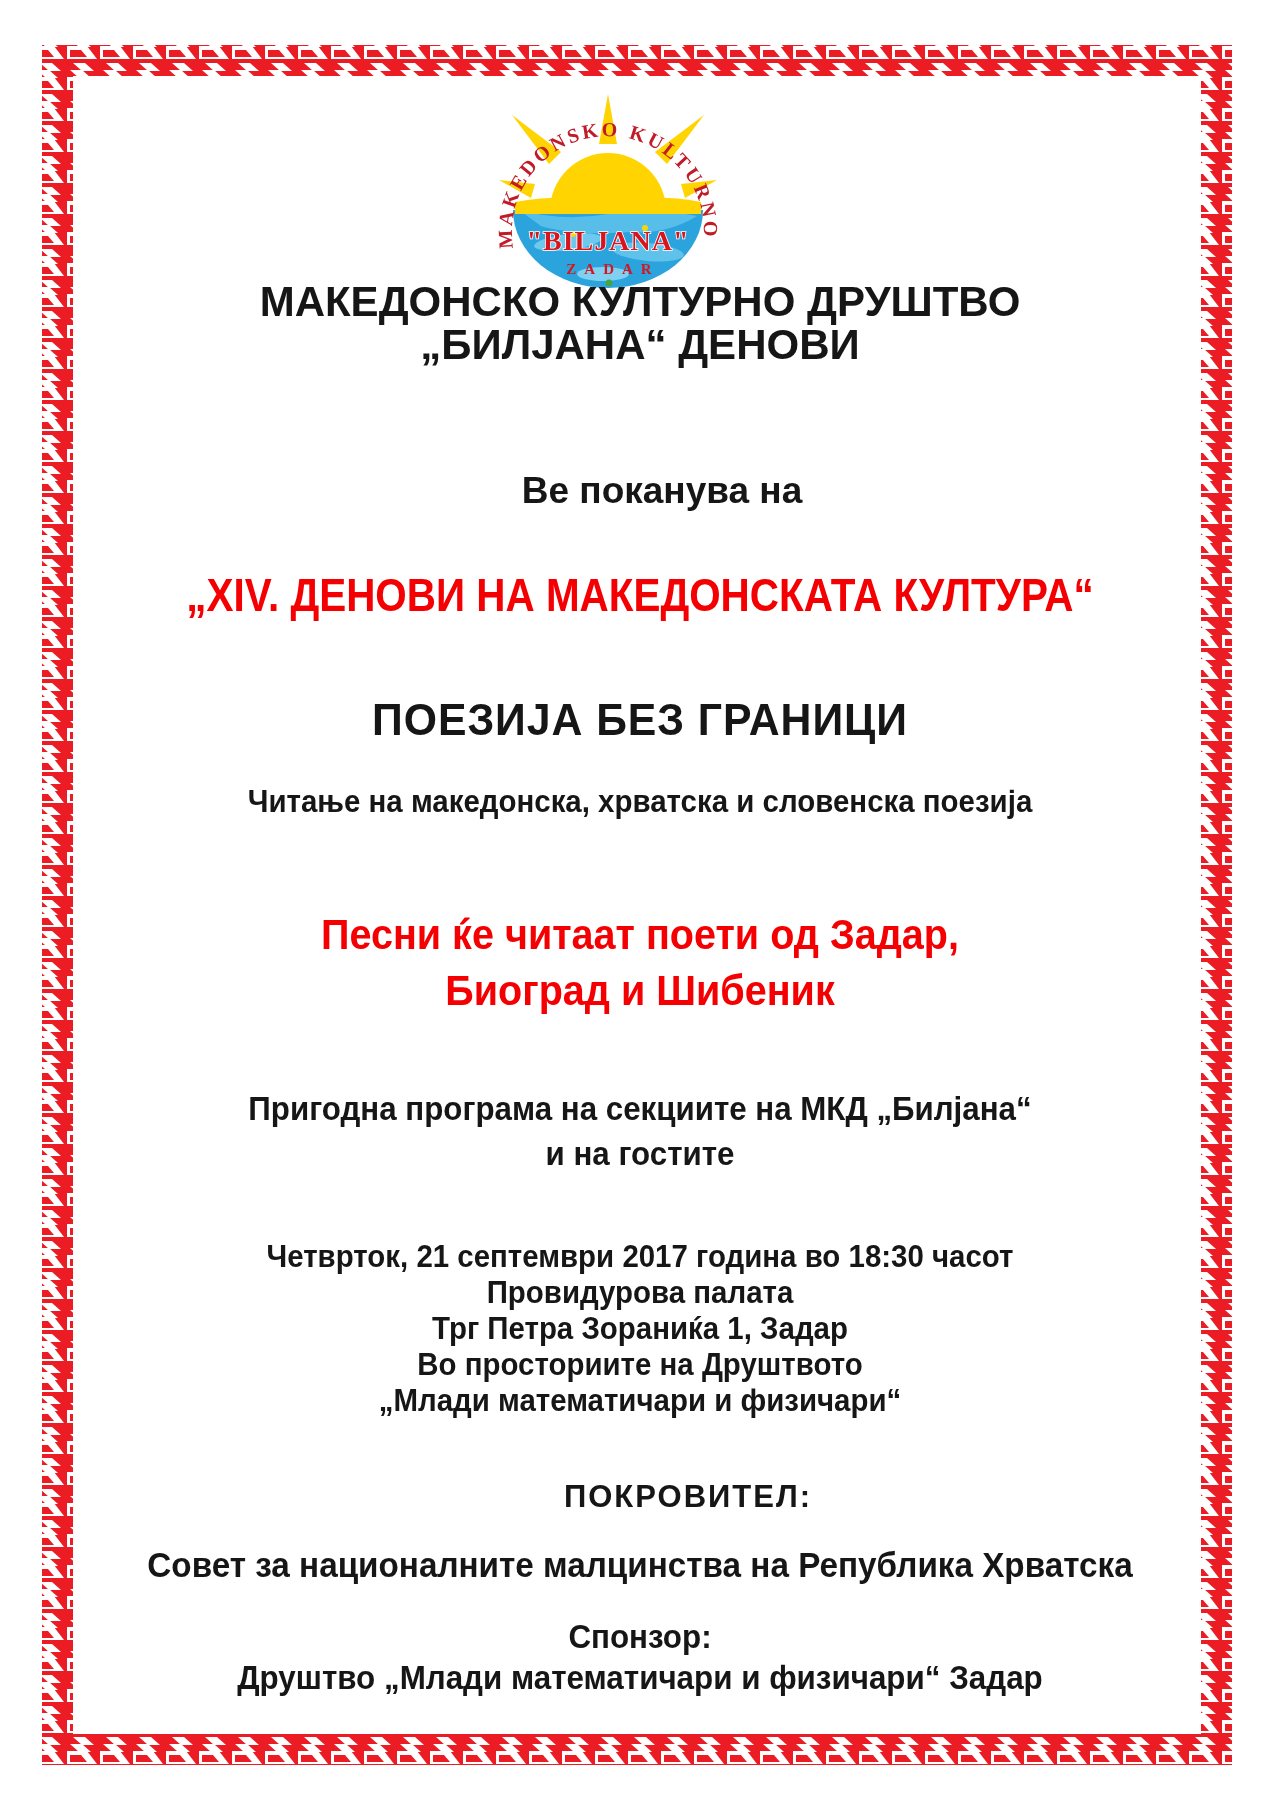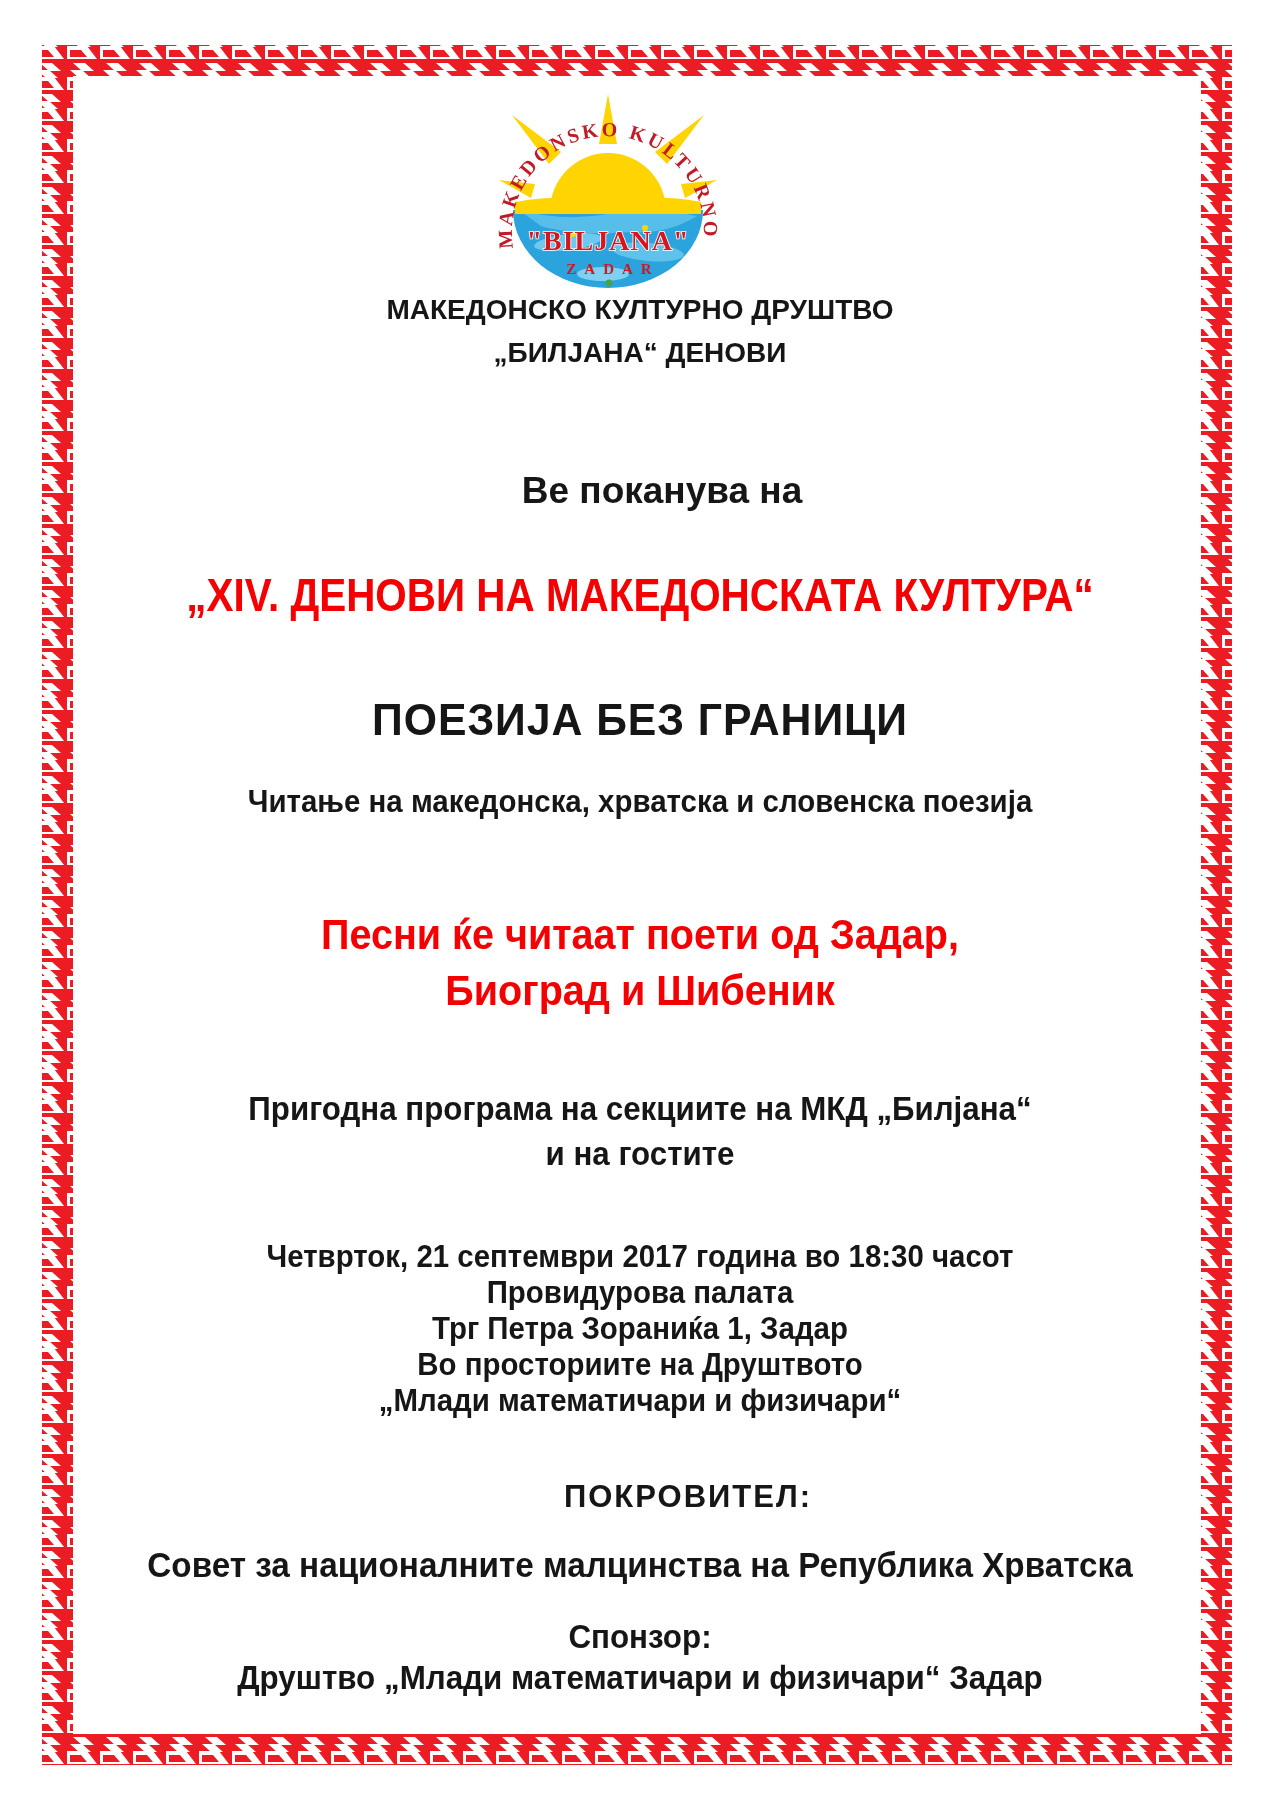--- a/index.html
+++ b/index.html
@@ -13,21 +13,21 @@
   .border-svg{position:absolute;left:0;top:0;pointer-events:none;}
   .logo-wrap{
     position:absolute;top:84px;left:50%;margin-left:-192px;
     width:320px;height:205px;
   }
   .block{
     position:absolute;left:0;width:1280px;
     text-align:center;font-weight:bold;color:#161616;
     white-space:nowrap;transform-origin:50% 50%;
   }
-  .org      {top:288px;font-size:28px;line-height:43px;}
+  .org      {top:280px;font-size:42px;line-height:43px;}
   .invite   {top:468px;font-size:37px;line-height:46px;padding-left:22px;}
   .title    {top:566px;font-size:47px;line-height:58px;color:#f50002;transform:scaleX(.86);}
   .subtitle {top:692px;font-size:45px;line-height:56px;letter-spacing:1px;transform:scaleX(.95);}
   .reading  {top:782px;font-size:31px;line-height:40px;transform:scaleX(.95);}
   .poets    {top:906px;font-size:43px;line-height:56px;color:#f50002;transform:scaleX(.92);}
   .program  {top:1086px;font-size:34px;line-height:45px;transform:scaleX(.92);}
   .details  {top:1238px;font-size:32px;line-height:36px;transform:scaleX(.92);}
   .patronlb {top:1477px;font-size:31px;line-height:40px;letter-spacing:2px;padding-left:48px;}
   .patron   {top:1543px;font-size:35px;line-height:44px;transform:scaleX(.95);}
   .sponsor  {top:1616px;font-size:33px;line-height:41px;transform:scaleX(.95);}

